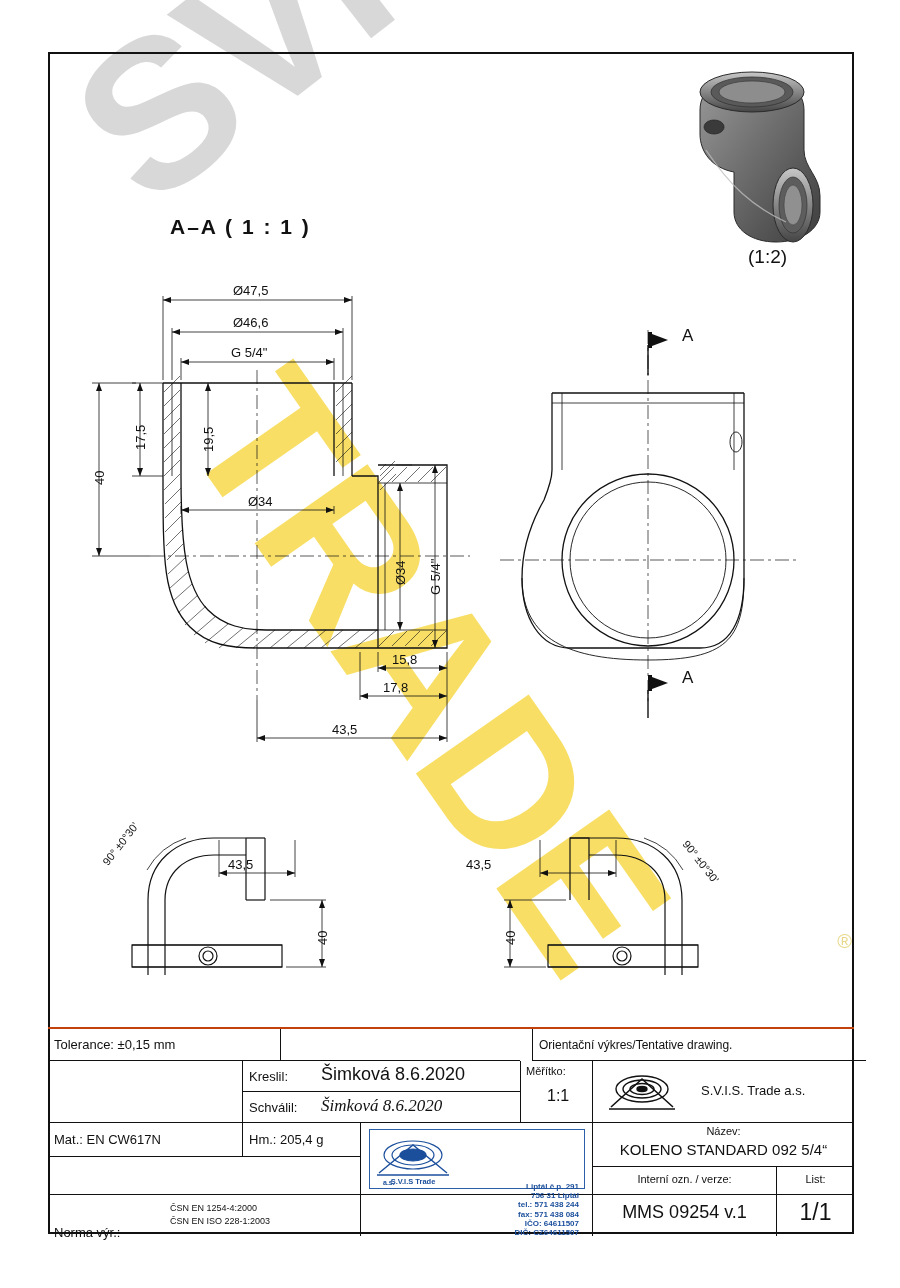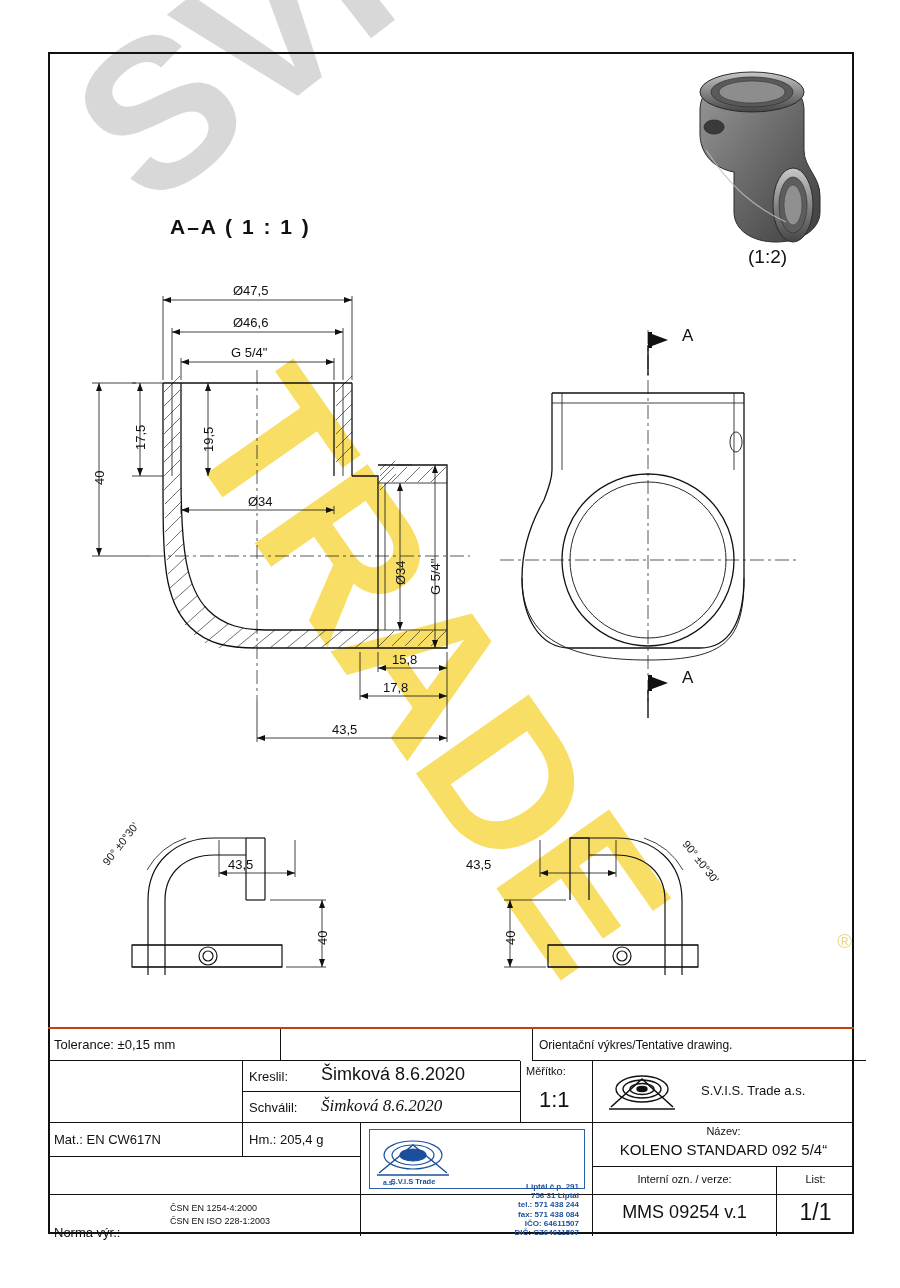--- a/index.html
+++ b/index.html
@@ -34,21 +34,21 @@
   svg{position:absolute;left:0;top:0;overflow:visible;}
 
   
   .tb{position:absolute;left:48px;top:1027px;width:806px;height:207px;border-top:2px solid #c2410c;box-sizing:border-box;}
   .tb .cell{position:absolute;box-sizing:border-box;font-size:13px;}
   .bl{border-left:1.5px solid #111;}
   .bb{border-bottom:1.5px solid #111;}
   .pad{padding:4px 6px;}
   .vcent{display:flex;align-items:center;}
   .hand{font-family:"Liberation Serif",serif;font-style:italic;font-size:17px;}
-  .big-num{font-size:22px;}
+  .big-num{font-size:16px;margin-left:8px;}
   .tiny{font-size:8px;line-height:1.15;}
 
   
   .stamp{position:absolute;border:1px solid #2b5fa8;box-sizing:border-box;background:#fff;}
   .stamp .txt{color:#1b4f9c;font-weight:bold;margin-top:48px;}
 </style>
 </head>
 <body>
 
 <div id="sheet">

